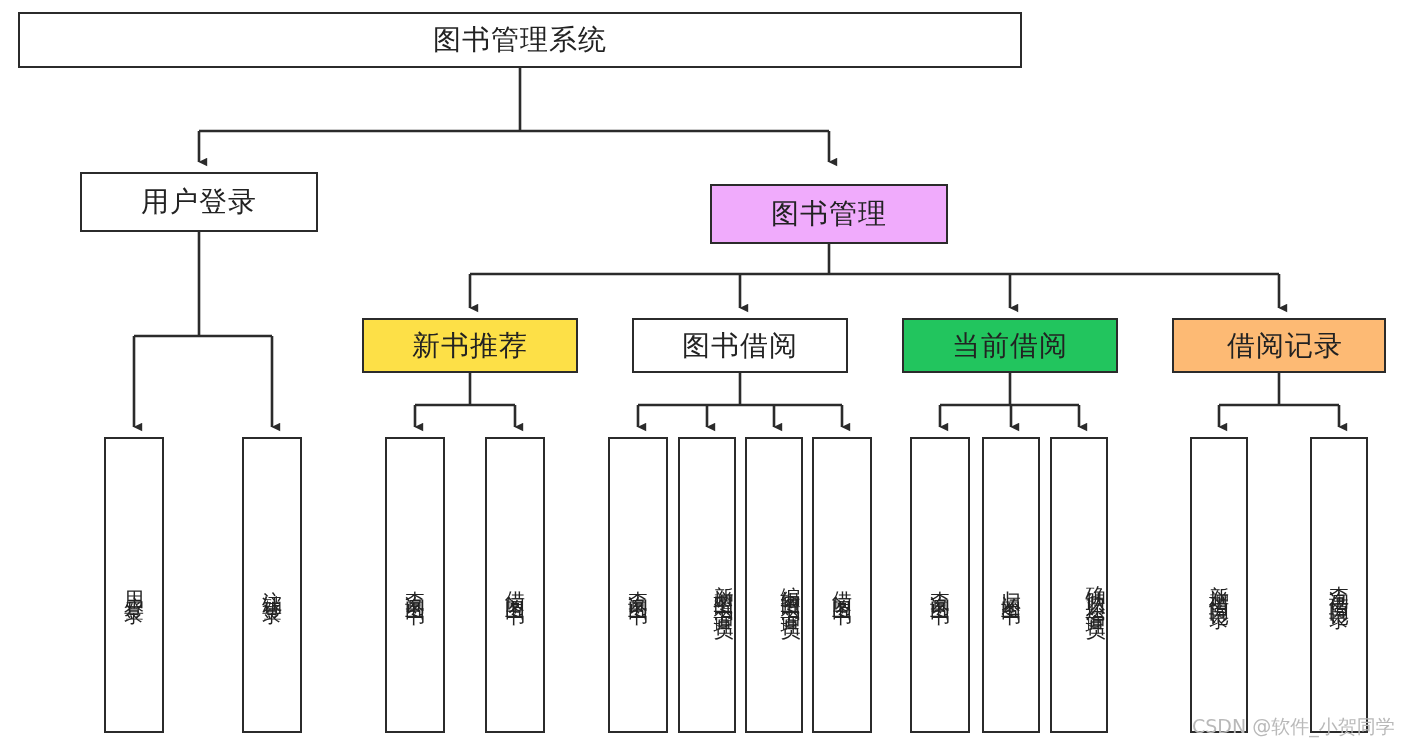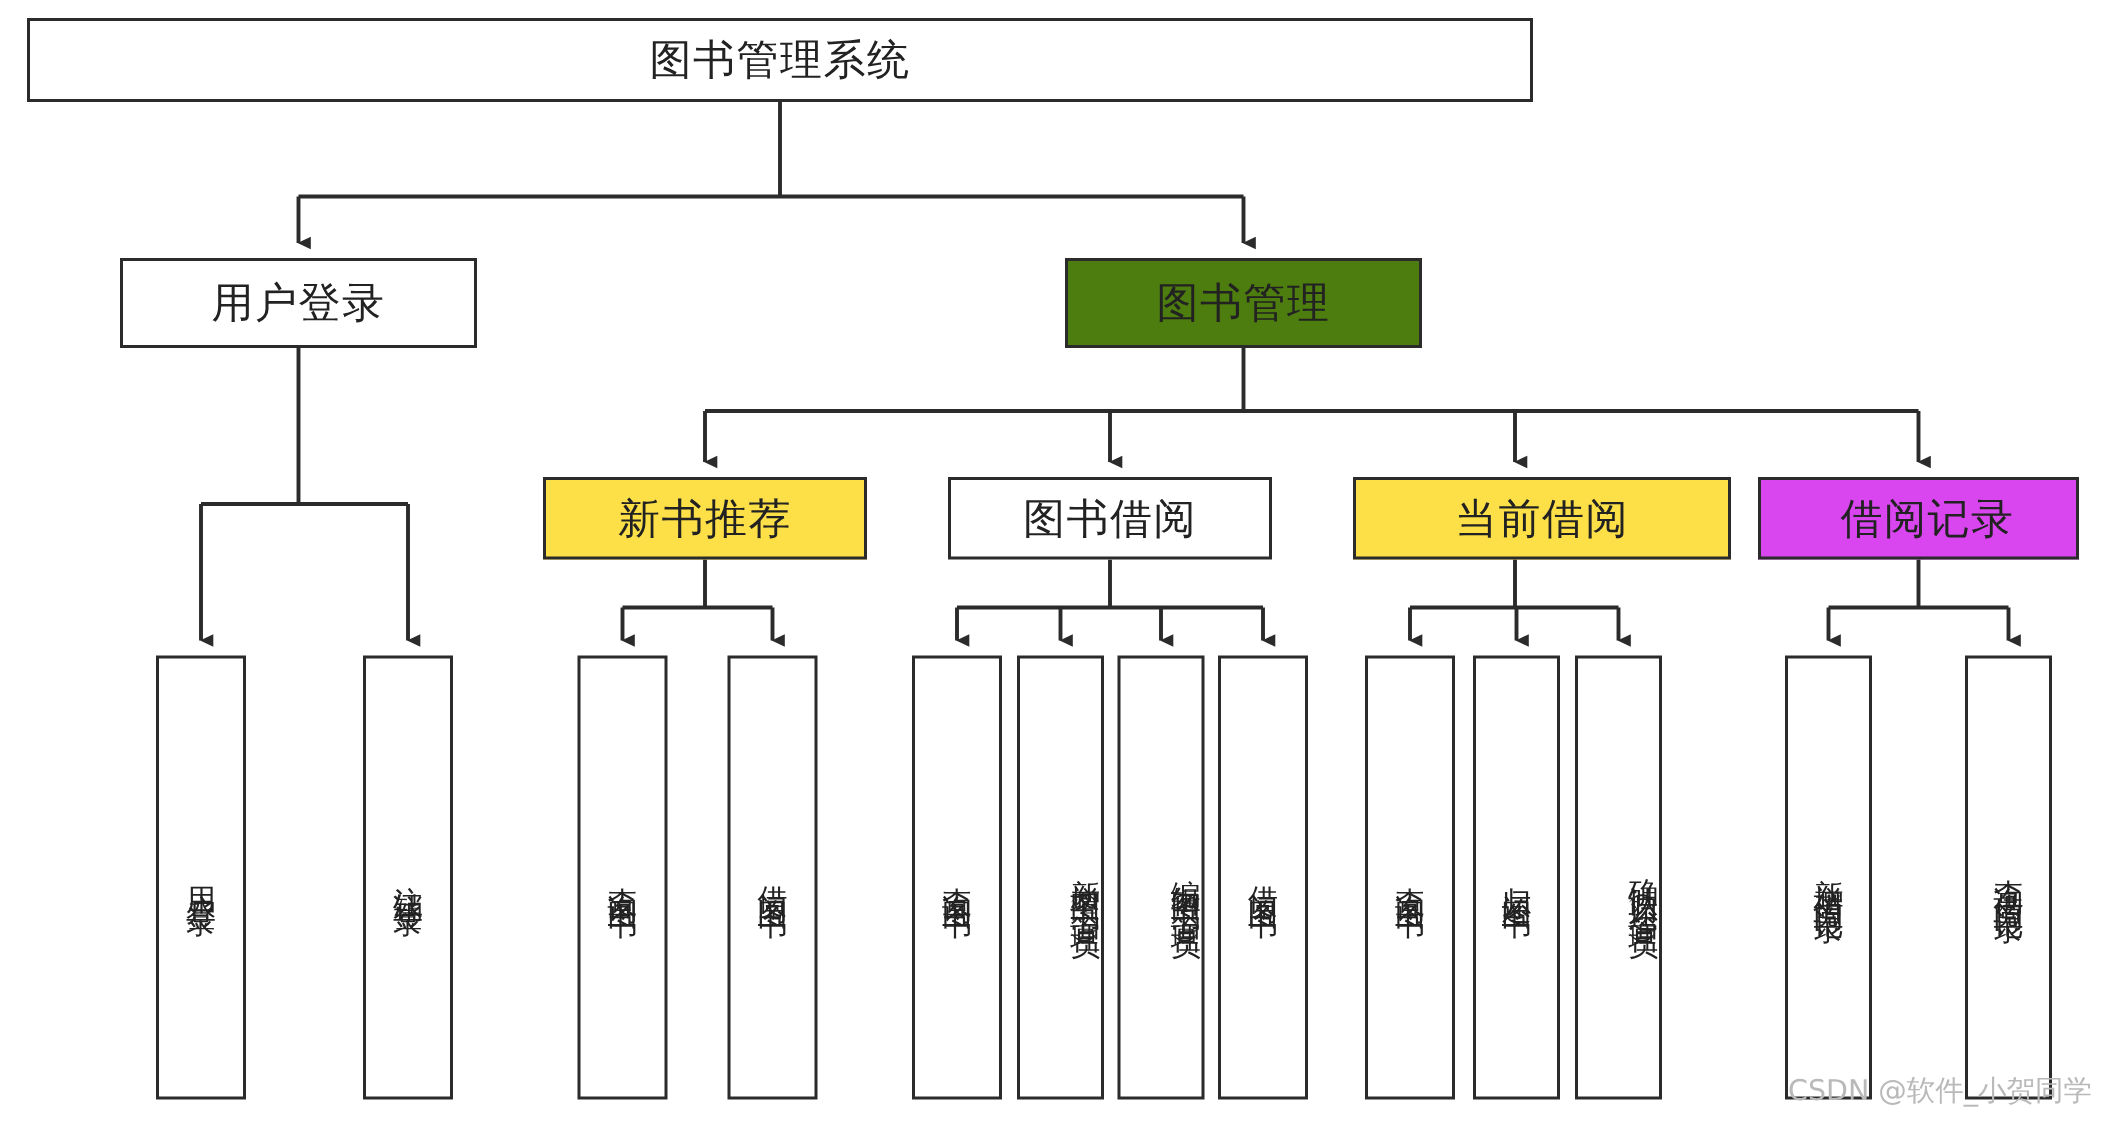--- a/index.html
+++ b/index.html
@@ -62,33 +62,33 @@
       </g>
   </svg>
 
   <div id="nodes">
       <div class="node h" style="left: 18px; top: 12px; width: 1004px; height: 56px; border-color: rgb(43, 43, 43); background: rgb(255, 255, 255); color: rgb(34, 34, 34);">
         <span>图书管理系统</span>
       </div>
       <div class="node h" style="left: 80px; top: 172px; width: 238px; height: 60px; border-color: rgb(43, 43, 43); background: rgb(255, 255, 255); color: rgb(34, 34, 34);">
         <span>用户登录</span>
       </div>
-      <div class="node h" style="left: 710px; top: 172px; width: 238px; height: 60px; border-color: rgb(43, 43, 43); background: #4d7c0f; color: rgb(34, 34, 34);">
+      <div class="node h" style="left: 710px; top: 184px; width: 238px; height: 60px; border-color: rgb(43, 43, 43); background: #f0abfc; color: rgb(34, 34, 34);">
         <span>图书管理</span>
       </div>
       <div class="node h" style="left: 362px; top: 318px; width: 216px; height: 55px; border-color: rgb(43, 43, 43); background: #fde047; color: rgb(34, 34, 34);">
         <span>新书推荐</span>
       </div>
       <div class="node h" style="left: 632px; top: 318px; width: 216px; height: 55px; border-color: rgb(43, 43, 43); background: rgb(255, 255, 255); color: rgb(34, 34, 34);">
         <span>图书借阅</span>
       </div>
-      <div class="node h" style="left: 902px; top: 318px; width: 252px; height: 55px; border-color: rgb(43, 43, 43); background: #fde047; color: rgb(34, 34, 34);">
+      <div class="node h" style="left: 902px; top: 318px; width: 216px; height: 55px; border-color: rgb(43, 43, 43); background: #22c55e; color: rgb(34, 34, 34);">
         <span>当前借阅</span>
       </div>
-      <div class="node h" style="left: 1172px; top: 318px; width: 214px; height: 55px; border-color: rgb(43, 43, 43); background: #d946ef; color: rgb(34, 34, 34); padding-left: 12px;">
+      <div class="node h" style="left: 1172px; top: 318px; width: 214px; height: 55px; border-color: rgb(43, 43, 43); background: #fdba74; color: rgb(34, 34, 34); padding-left: 12px;">
         <span>借阅记录</span>
       </div>
       <div class="node v centered" style="left: 104px; top: 437px; width: 60px; height: 296px; border-color: rgb(43, 43, 43); background: rgb(255, 255, 255); color: rgb(34, 34, 34);">
         <span>用户登录</span>
       </div>
       <div class="node v centered" style="left: 242px; top: 437px; width: 60px; height: 296px; border-color: rgb(43, 43, 43); background: rgb(255, 255, 255); color: rgb(34, 34, 34);">
         <span>注销登录</span>
       </div>
       <div class="node v centered" style="left: 385px; top: 437px; width: 60px; height: 296px; border-color: rgb(43, 43, 43); background: rgb(255, 255, 255); color: rgb(34, 34, 34);">
         <span>查询图书</span>

